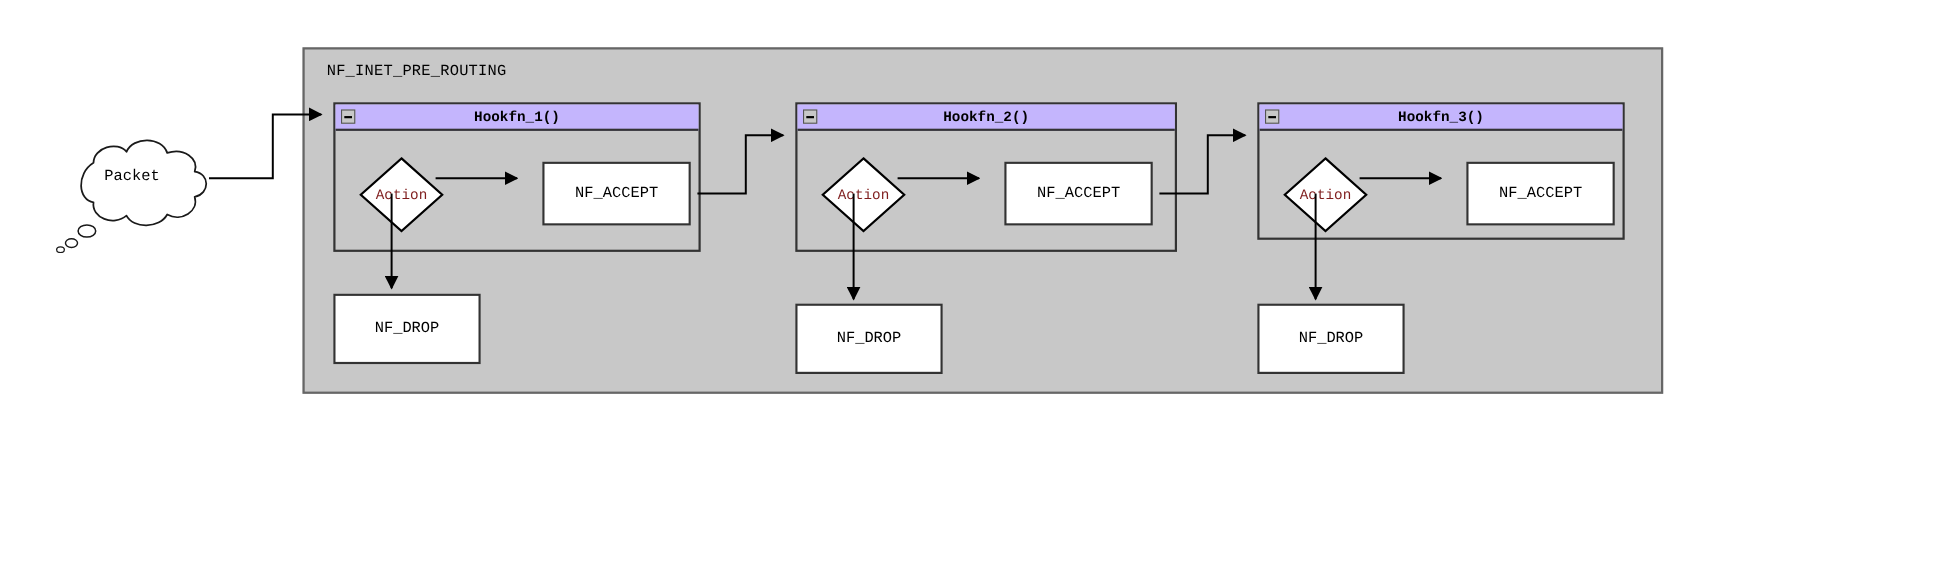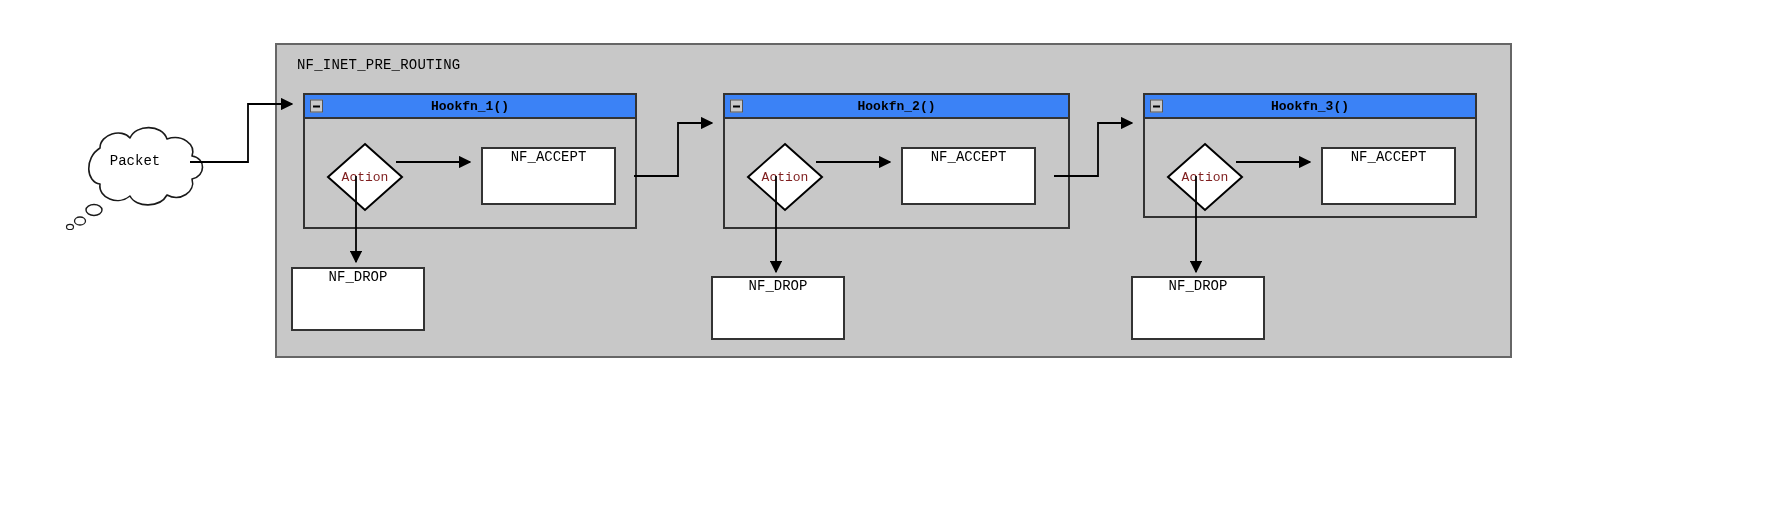--- a/index.html
+++ b/index.html
@@ -45,21 +45,21 @@
   
   .hookfn {
     position: absolute;
     background: #c8c8c8;
     border: 2px solid #333333;
     box-sizing: border-box;
   }
   .hookfn-header {
     position: relative;
     height: 24px;
-    background: #3b82f6;
+    background: #c4b5fd;
     border-bottom: 2px solid #333333;
     box-sizing: border-box;
     display: flex;
     align-items: center;
     justify-content: center;
   }
   .hookfn-title {
     font-size: 13px;
     font-weight: bold;
     color: #000000;
@@ -109,29 +109,30 @@
     pointer-events: none;
   }
 
   
   .pbox {
     position: absolute;
     background: #ffffff;
     border: 2px solid #333333;
     box-sizing: border-box;
     display: flex;
-    align-items: flex-start;
+    align-items: center;
     justify-content: center;
     font-size: 14px;
     color: #000000;
     white-space: nowrap;
-  }
-
-  
-  #cloud-wrap { left: 60px; top: 118px; width: 160px; height: 112px; }
+    margin-left: 12px;
+  }
+
+  
+  #cloud-wrap { left: 45px; top: 118px; width: 160px; height: 112px; }
   #cloud-wrap svg { display: block; }
   #cloud-label {
     position: absolute;
     left: 0; top: 0;
     width: 150px; height: 86px;
     display: flex;
     align-items: center;
     justify-content: center;
     font-size: 14px;
     color: #000000;

